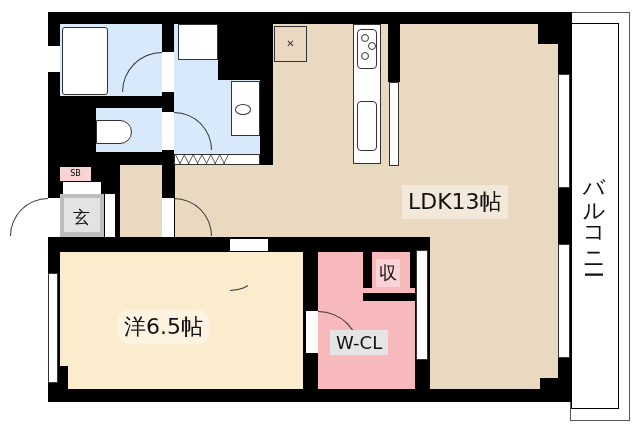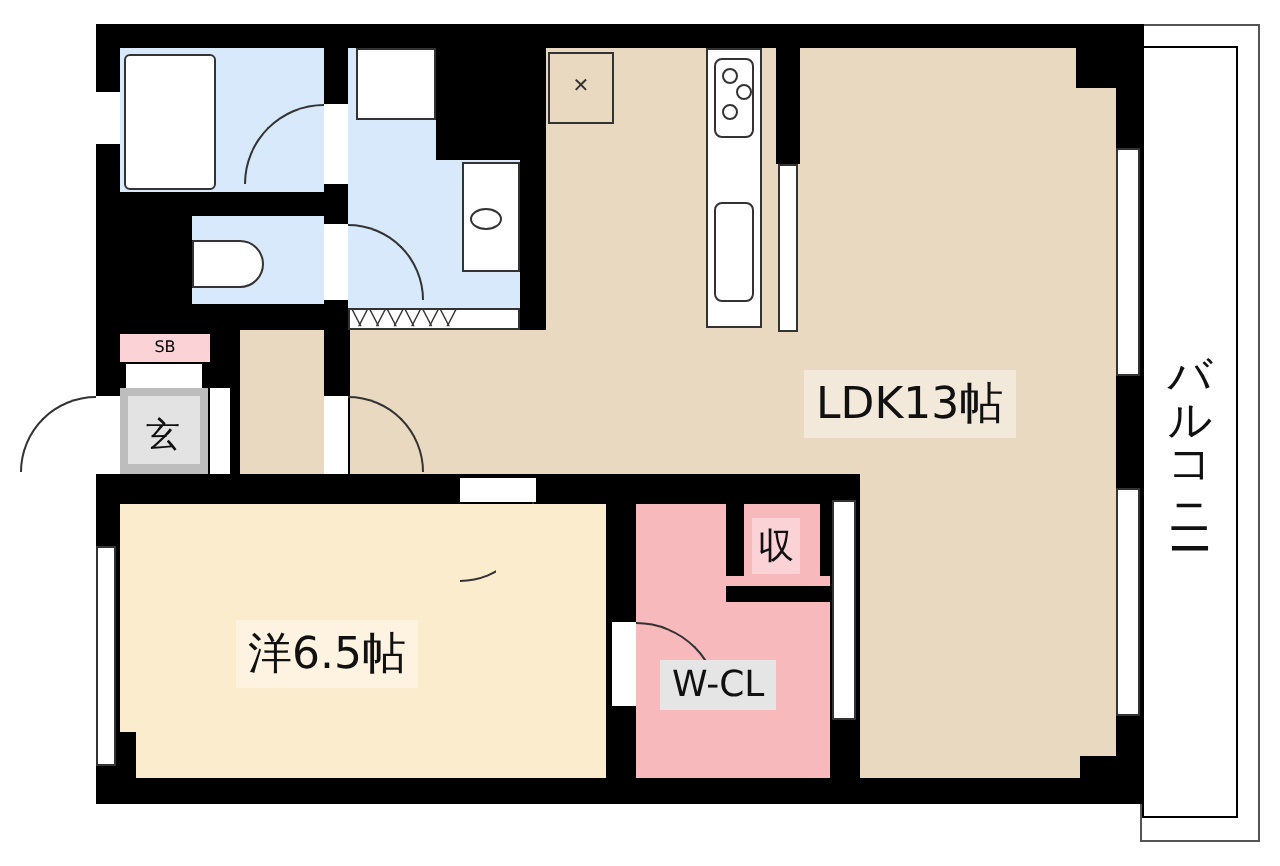--- a/index.html
+++ b/index.html
@@ -57,21 +57,21 @@
 <div class="a white" style="left:231px;top:81px;width:29px;height:55px;border:1px solid #333;">
   <div class="a" style="left:3px;top:22px;width:16px;height:11px;border:1px solid #333;border-radius:50%;"></div>
 </div>
 <div class="a white" style="left:174px;top:154px;width:86px;height:11px;border:1px solid #333;font-size:9px;letter-spacing:-1px;overflow:hidden;line-height:9px;color:#333;">╲╱╲╱╲╱╲╱╲╱╲╱</div>
 
 <div class="a wet" style="left:96px;top:108px;width:66px;height:44px;"></div>
 <div class="a white" style="left:96px;top:120px;width:36px;height:24px;border:1px solid #333;border-radius:0 14px 14px 0;"></div>
 <div class="a" style="left:174px;top:112px;width:38px;height:38px;border:1px solid #333;border-left:none;border-bottom:none;border-top-right-radius:38px;"></div>
 <div class="a white" style="left:162px;top:112px;width:12px;height:38px;"></div>
 
-<div class="a" style="left:60px;top:167px;width:45px;height:14px;background:#fbd3d6;font-size:8px;text-align:center;line-height:14px;">
+<div class="a" style="left:60px;top:167px;width:31px;height:14px;background:#fbd3d6;font-size:8px;text-align:center;line-height:14px;">
   <span>SB</span>
 </div>
 <div class="a white" style="left:63px;top:182px;width:38px;height:12px;"></div>
 
 <div class="a" style="left:60px;top:194px;width:44px;height:43px;background:#bdbdbd;">
   <div class="a" style="left:4px;top:4px;width:36px;height:34px;background:#e3e3e3;"></div>
   <div class="label" style="left:13px;top:12px;font-size:17px;">玄</div>
 </div>
 <div class="a" style="left:10px;top:198px;width:38px;height:38px;border:1px solid #333;border-right:none;border-bottom:none;border-top-left-radius:38px;"></div>
 <div class="a white" style="left:48px;top:198px;width:12px;height:39px;"></div>
@@ -79,21 +79,21 @@
 <div class="a" style="left:174px;top:198px;width:38px;height:38px;border:1px solid #333;border-left:none;border-bottom:none;border-top-right-radius:38px;"></div>
 <div class="a white" style="left:162px;top:198px;width:12px;height:39px;"></div>
 
 <div class="a yo" style="left:60px;top:252px;width:188px;height:137px;"></div>
 <div class="a wall" style="left:48px;top:386px;width:20px;height:16px;"></div>
 <div class="a wall" style="left:60px;top:366px;width:8px;height:23px;"></div>
 <div class="a white" style="left:48px;top:273px;width:10px;height:110px;border:1px solid #333;"></div>
 <div class="a white" style="left:230px;top:239px;width:38px;height:12px;"></div>
 <div class="a" style="left:230px;top:251px;width:37px;height:40px;border:1px solid #333;border-top:none;border-left:none;border-bottom-right-radius:37px;background:transparent;"></div>
 <div class="a" style="left:248px;top:252px;width:55px;height:137px;background:#fbeccd;"></div>
-<div class="label lbl-bg" style="left:118px;top:310px;font-size:22px;background:#fdf3e0;">洋6.5帖</div>
+<div class="label lbl-bg" style="left:118px;top:310px;font-size:22px;background:#fdf3e0;border-radius:10px;">洋6.5帖</div>
 
 <div class="a pink" style="left:318px;top:252px;width:97px;height:137px;"></div>
 <div class="a wall" style="left:363px;top:252px;width:52px;height:36px;"></div>
 <div class="a pink" style="left:372px;top:252px;width:38px;height:41px;"></div>
 <div class="a wall" style="left:363px;top:293px;width:52px;height:8px;"></div>
 <div class="label lbl-bg" style="left:376px;top:259px;font-size:18px;background:#fbd3d6;padding:2px 3px;">収</div>
 <div class="a white" style="left:306px;top:311px;width:12px;height:42px;"></div>
 <div class="a" style="left:318px;top:311px;width:42px;height:42px;border:1px solid #333;border-left:none;border-bottom:none;border-top-right-radius:42px;"></div>
 <div class="label lbl-bg" style="left:330px;top:330px;font-size:18px;background:#e5e5e5;">W-CL</div>
 <div class="a white" style="left:416px;top:250px;width:12px;height:110px;border:1px solid #333;"></div>

